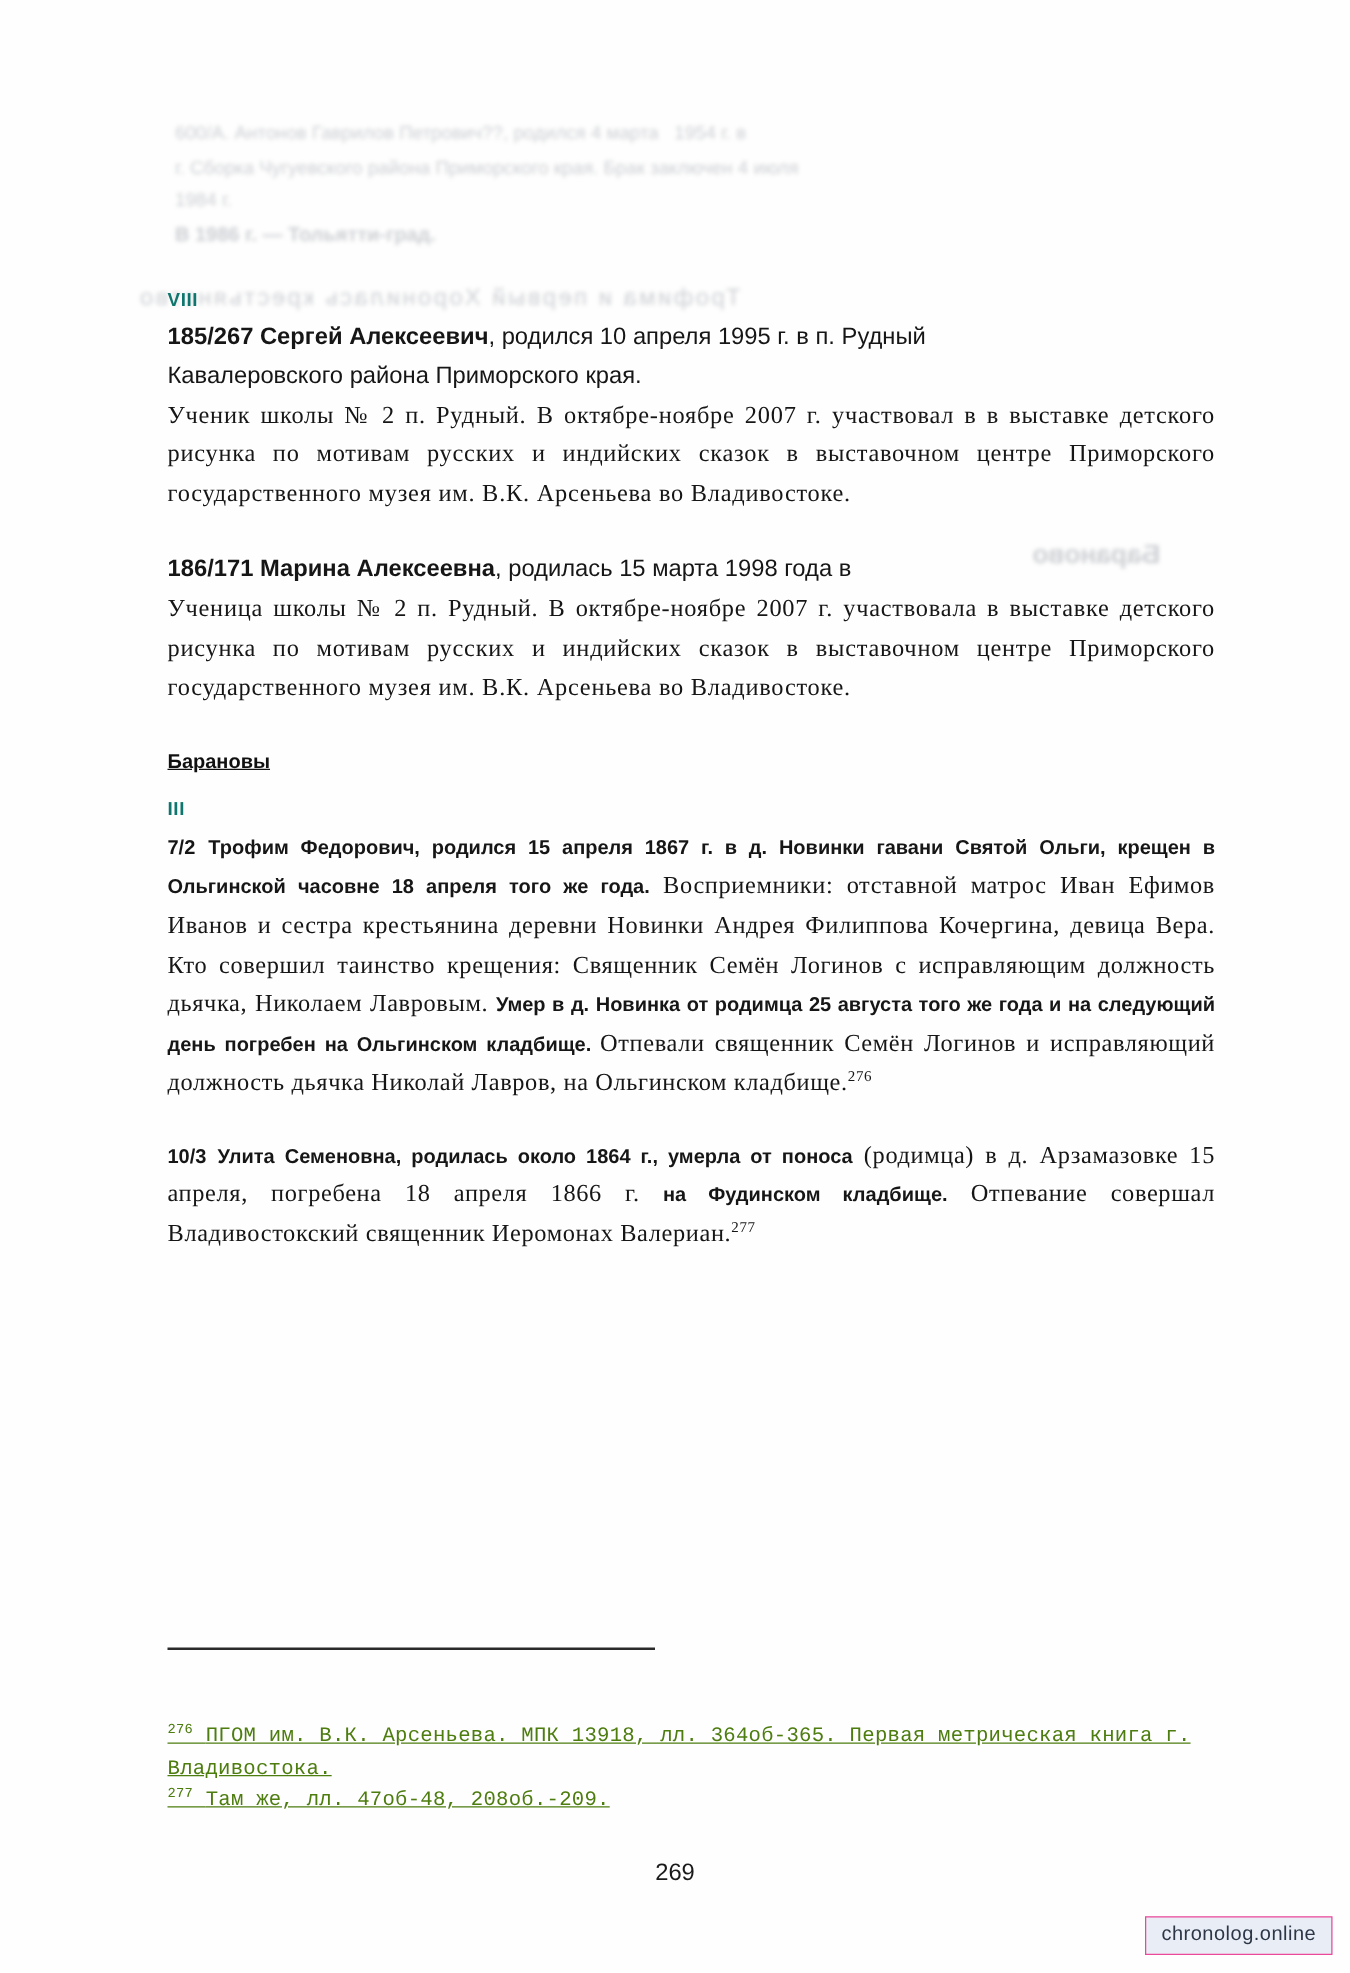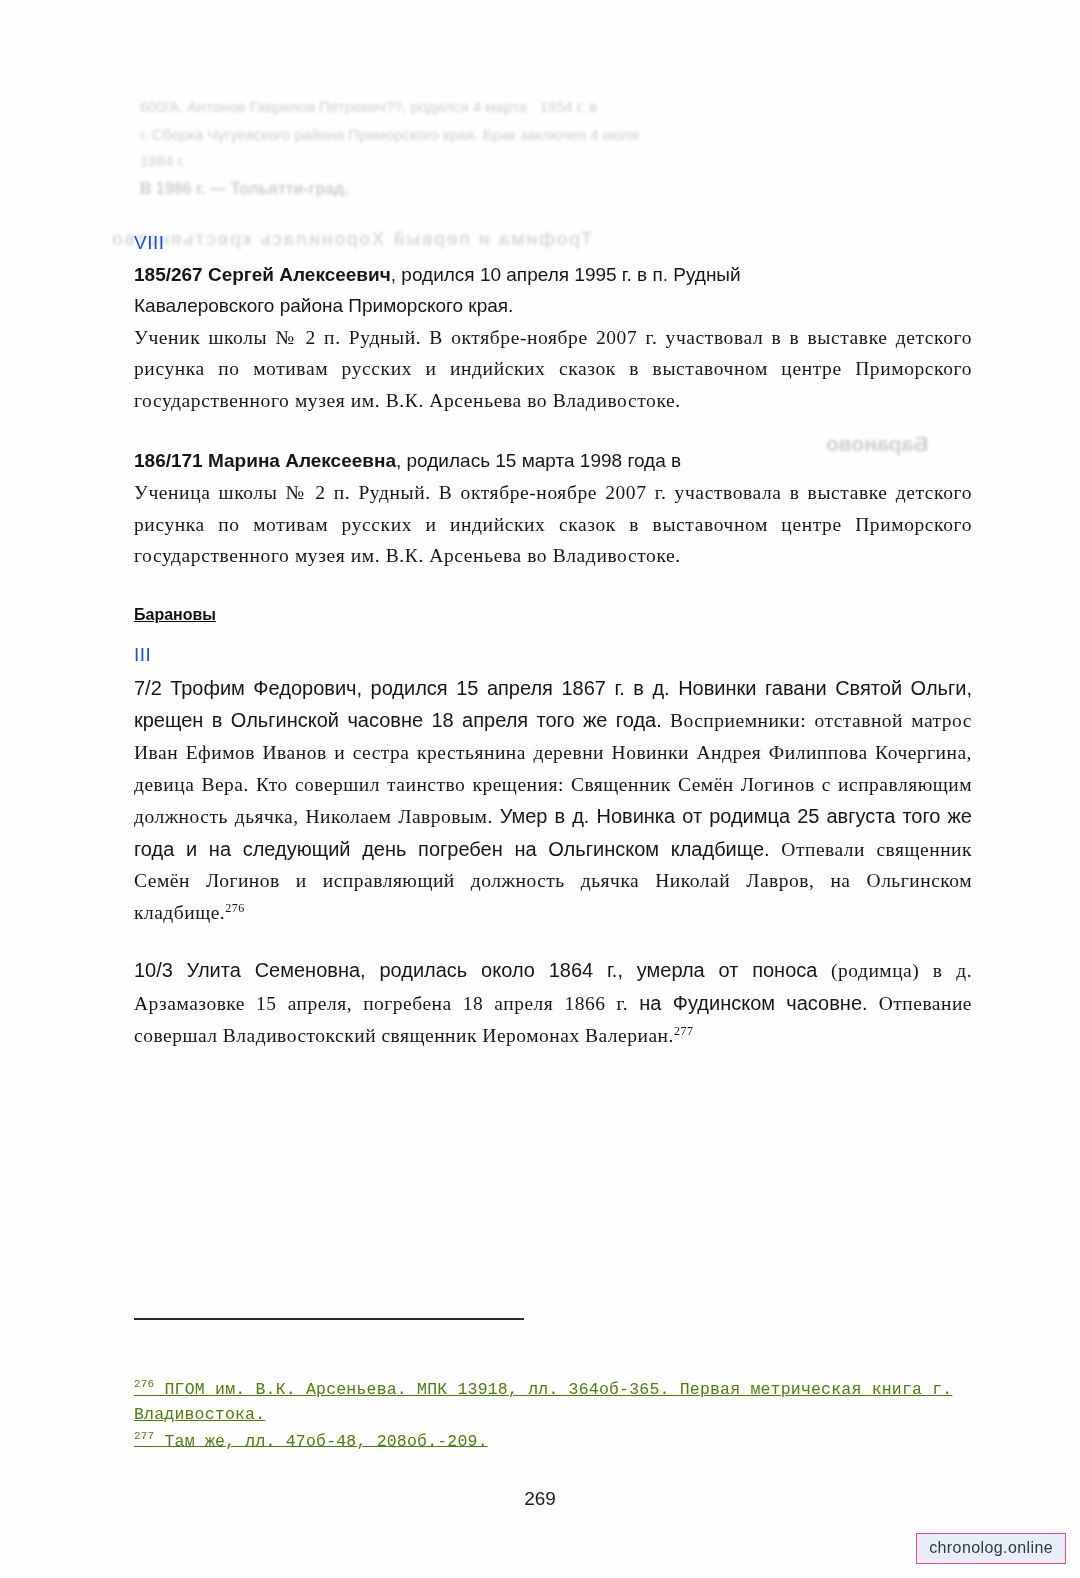--- a/index.html
+++ b/index.html
@@ -31,25 +31,25 @@
 
   .content {
     position: absolute;
     left: 134px;
     top: 232px;
     width: 838px;
   }
 
   .sect-num {
     font-family: "Liberation Sans", sans-serif;
-    font-weight: normal;
-    font-size: 19px;
+    font-weight: bold;
+    font-size: 15px;
     letter-spacing: 0.5px;
     margin: 0 0 6px 0;
-    color: #1d4ed8;
+    color: #0f766e;
   }
 
   .entry { margin-bottom: 22px; }
 
   .entry p {
     margin: 0;
     font-size: 19.5px;
     line-height: 1.62;
     text-align: justify;
     color: #161616;
@@ -70,22 +70,22 @@
   .mixed {
     font-family: "Liberation Serif", serif;
     font-size: 19.5px;
     line-height: 1.62;
     text-align: justify;
     letter-spacing: 0.5px;
     margin: 0;
   }
   .sans-b {
     font-family: "Liberation Sans", sans-serif;
-    font-weight: normal;
-    font-size: 20px;
+    font-weight: bold;
+    font-size: 16px;
     letter-spacing: 0;
     margin-top: 20px;
   }
   sup { font-size: 12px; vertical-align: super; }
 
   .fn-rule {
     position: absolute;
     left: 134px;
     top: 1318px;
     width: 390px;
@@ -160,21 +160,21 @@
 
     <div class="family-head">Барановы</div>
 
     <div class="sect-num">III</div>
 
     <div class="entry">
       <p class="mixed"><span class="sans-b">7/2</span> <span class="sans-b">Трофим Федорович</span><span class="sans-b">, родился 15 апреля 1867 г. в д. Новинки гавани Святой Ольги, крещен в Ольгинской часовне 18 апреля того же года.</span> <span>Восприемники:  отставной  матрос  Иван  Ефимов  Иванов  и сестра  крестьянина  деревни  Новинки  Андрея  Филиппова Кочергина,  девица  Вера.  Кто  совершил  таинство  крещения:  Священник  Семён  Логинов  с  исправляющим  должность  дьячка,  Николаем  Лавровым. </span><span class="sans-b">Умер в д. Новинка от родимца 25 августа того же года и на следующий день погребен на Ольгинском кладбище. </span><span>Отпевали священник Семён Логинов и  исправляющий  должность  дьячка  Николай  Лавров,  на Ольгинском  кладбище.</span><sup>276</sup></p>
     </div>
 
     <div class="entry" style="margin-top:26px;">
-      <p class="mixed"><span class="sans-b">10/3</span> <span class="sans-b">Улита Семеновна</span><span class="sans-b">, родилась около 1864 г., умерла от поноса</span> <span>(родимца) в д. Арзамазовке 15 апреля, погребена 18 апреля 1866 г. </span><span class="sans-b">на Фудинском часовне.</span><span> Отпевание совершал Владивостокский священник Иеромонах Валериан.</span><sup>277</sup></p>
+      <p class="mixed"><span class="sans-b">10/3</span> <span class="sans-b">Улита Семеновна</span><span class="sans-b">, родилась около 1864 г., умерла от поноса</span> <span>(родимца) в д. Арзамазовке 15 апреля, погребена 18 апреля 1866 г. </span><span class="sans-b">на Фудинском кладбище.</span><span> Отпевание совершал Владивостокский священник Иеромонах Валериан.</span><sup>277</sup></p>
     </div>
 
   </div>
 
   <div class="fn-rule"></div>
 
   <div class="ghost" style="left:140px; top:1336px; font-size:14px;">   </div>
 
   <div class="footnotes">
     <p><sup>276</sup> <span>ПГОМ им.  В.К.  Арсеньева.  МПК 13918,  лл.  364об-365.  Первая метрическая книга г. Владивостока.</span></p>

